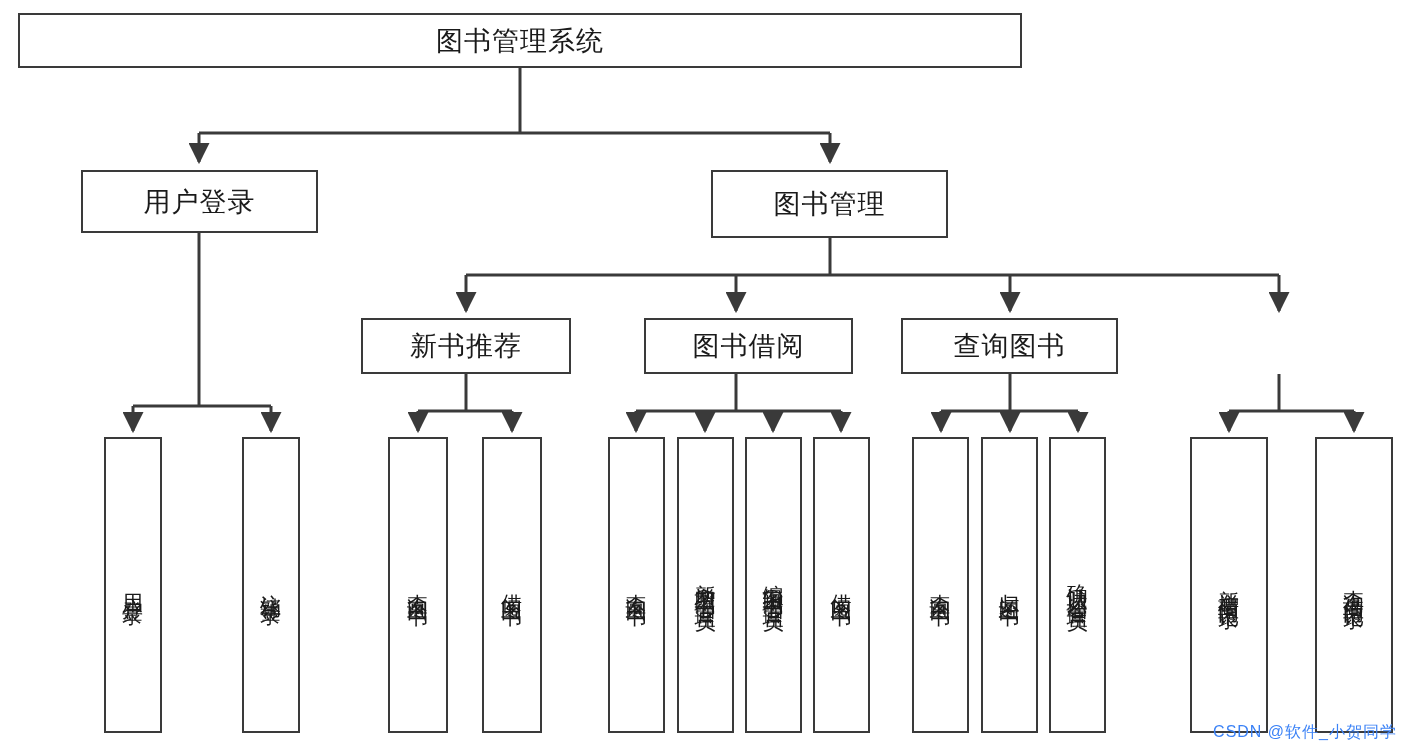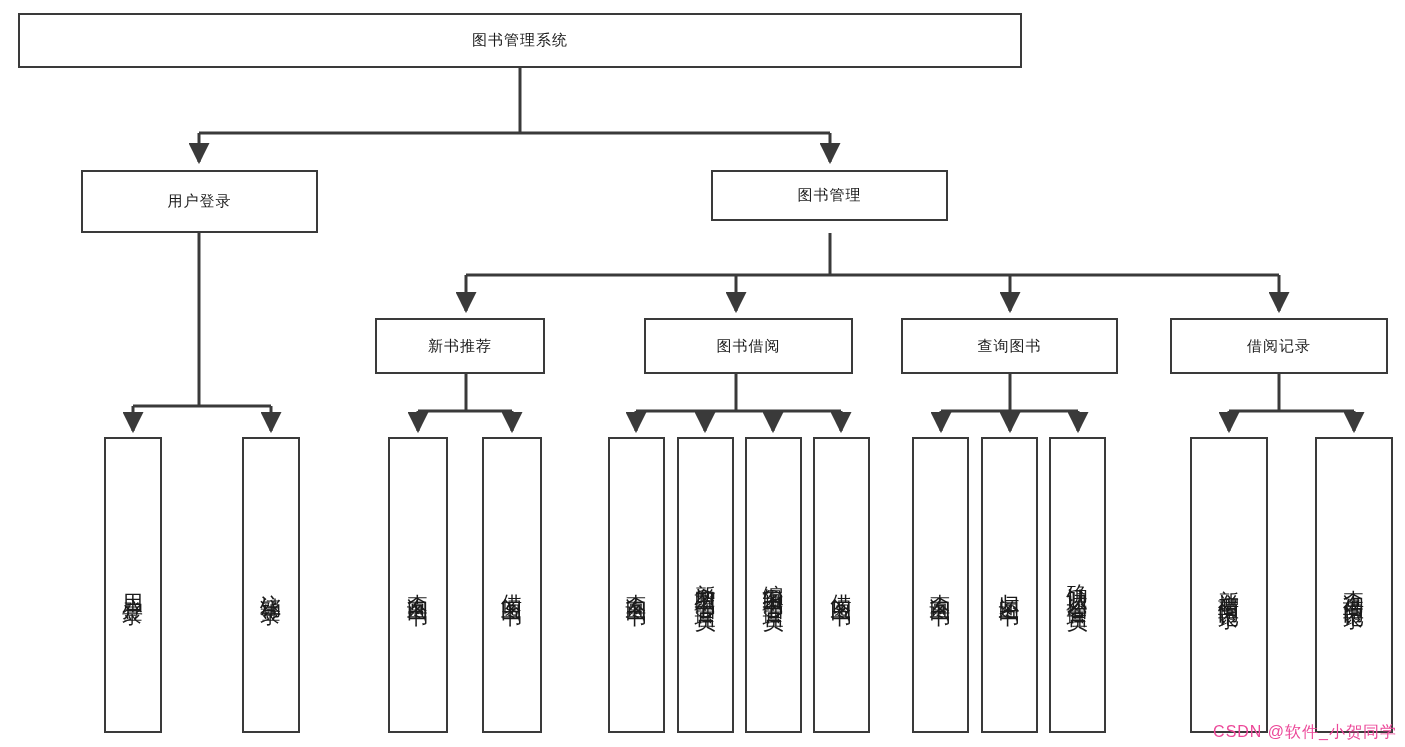--- a/index.html
+++ b/index.html
@@ -8,29 +8,29 @@
     font-family:"Liberation Sans","DejaVu Sans",sans-serif;
   }
   #diagram-root{position:relative;width:1405px;height:747px;background:#fff;}
   svg#diagram-svg{position:absolute;left:0;top:0;width:1405px;height:747px;}
   .node-box{
     position:absolute;box-sizing:border-box;
     background:#ffffff;border:2px solid #3a3a3a;
     display:flex;align-items:center;justify-content:center;
     color:#1a1a1a;
   }
-  .node-h{font-size:15px;letter-spacing:1px;white-space:nowrap;}
+  .node-h{font-size:27px;letter-spacing:1px;white-space:nowrap;}
   .node-v{
     writing-mode:vertical-rl;text-orientation:upright;
     font-size:21px;letter-spacing:4px;line-height:1;
     white-space:nowrap;
   }
   .watermark{
     position:absolute;right:8px;bottom:4px;
-    font-size:16px;color:#ec4899;letter-spacing:1px;
+    font-size:16px;color:#3b82f6;letter-spacing:1px;
     white-space:nowrap;pointer-events:none;
   }
 </style>
 </head>
 <body>
 
 <div id="diagram-root">
 
   <svg id="diagram-svg" viewBox="0 0 1405 747" xmlns="http://www.w3.org/2000/svg">
     <defs>
@@ -83,39 +83,36 @@
   </svg>
 
   <div class="node-box" style="left:18px;top:13px;width:1004px;height:55px;">
     <span class="node-h">图书管理系统</span>
   </div>
 
   <div class="node-box" style="left:81px;top:170px;width:237px;height:63px;">
     <span class="node-h">用户登录</span>
   </div>
 
-  <div class="node-box" style="left:711px;top:170px;width:237px;height:51px;justify-content:center;">
+  <div class="node-box" style="left:711px;top:170px;width:237px;height:68px;justify-content:center;">
     <span class="node-h">图书管理</span>
   </div>
 
-  <div class="node-box" style="left:375px;top:318px;width:170px;height:56px;">
+  <div class="node-box" style="left:361px;top:318px;width:210px;height:56px;">
     <span class="node-h">新书推荐</span>
   </div>
 
   <div class="node-box" style="left:632px;top:318px;width:209px;height:56px;margin-left:12px;">
     <span class="node-h">图书借阅</span>
   </div>
 
   <div class="node-box" style="left:901px;top:318px;width:217px;height:56px;">
     <span class="node-h">查询图书</span>
   </div>
 
-  <div class="node-box" style="left:1170px;top:318px;width:218px;height:56px;">
-    <span class="node-h">借阅记录</span>
-  </div>
 
   <div class="node-box" style="left:104px;top:437px;width:58px;height:296px;">
     <span class="node-v">用户登录</span>
   </div>
 
   <div class="node-box" style="left:242px;top:437px;width:58px;height:296px;">
     <span class="node-v">注销登录</span>
   </div>
 
   <div class="node-box" style="left:388px;top:437px;width:60px;height:296px;">

